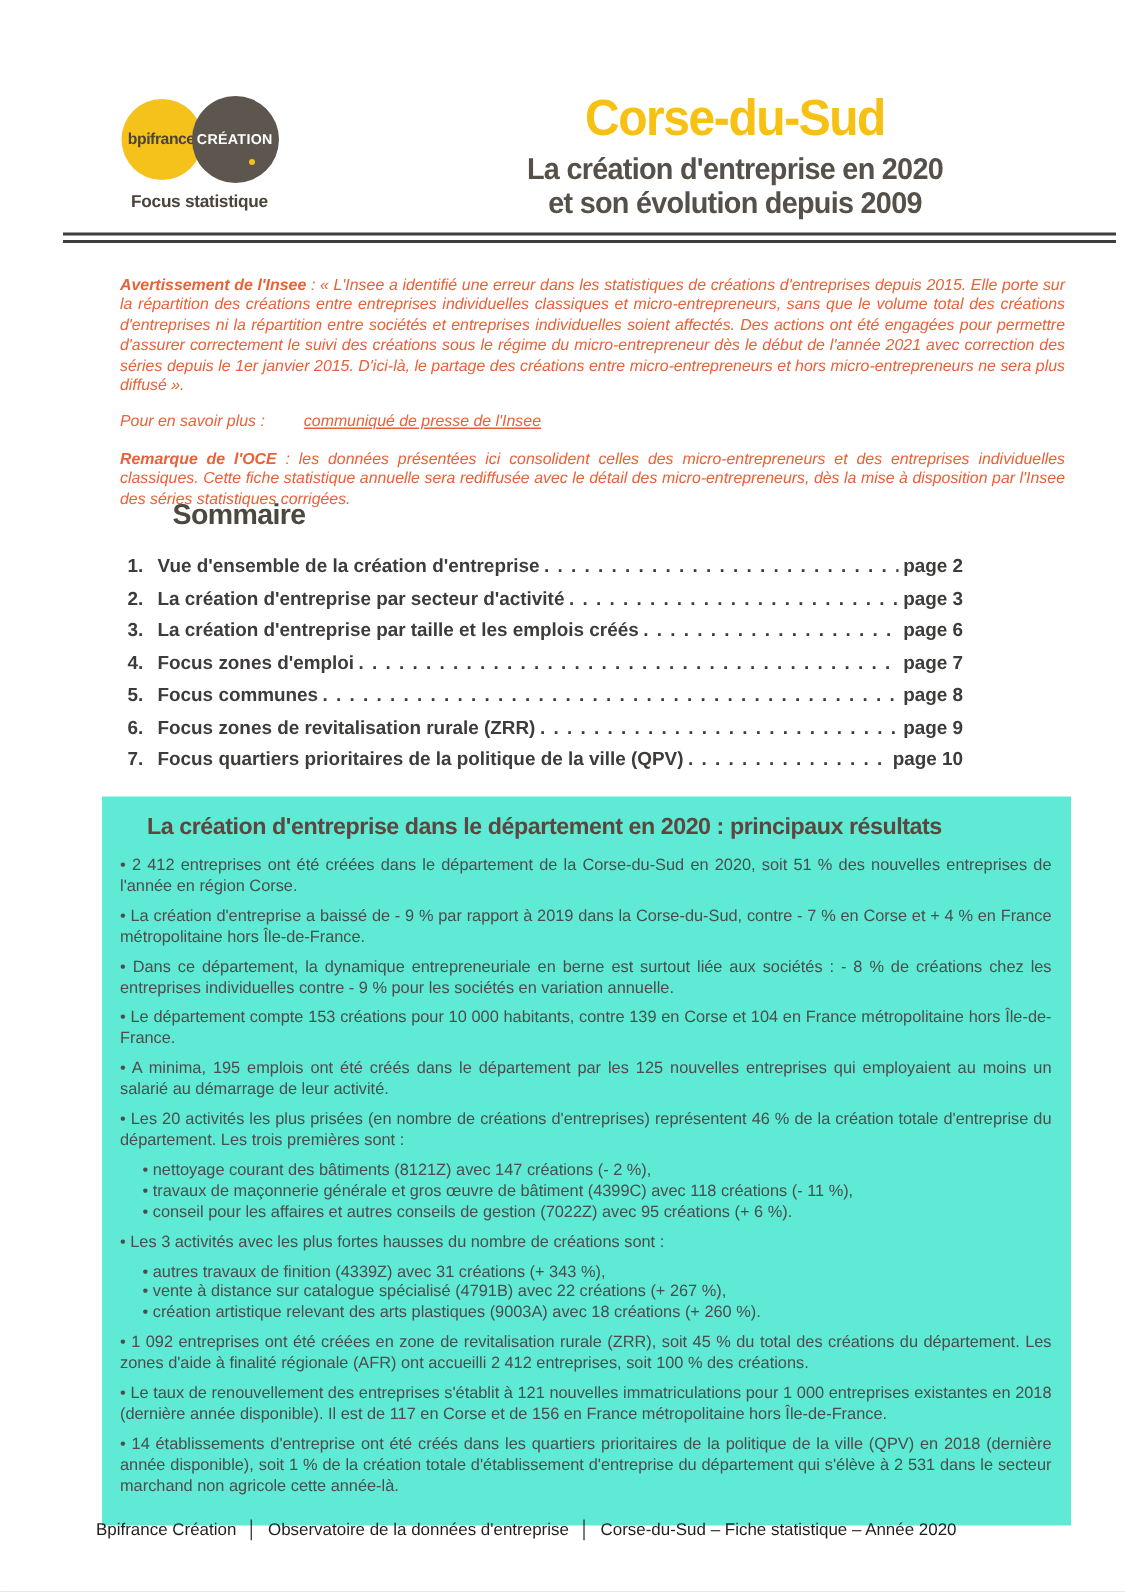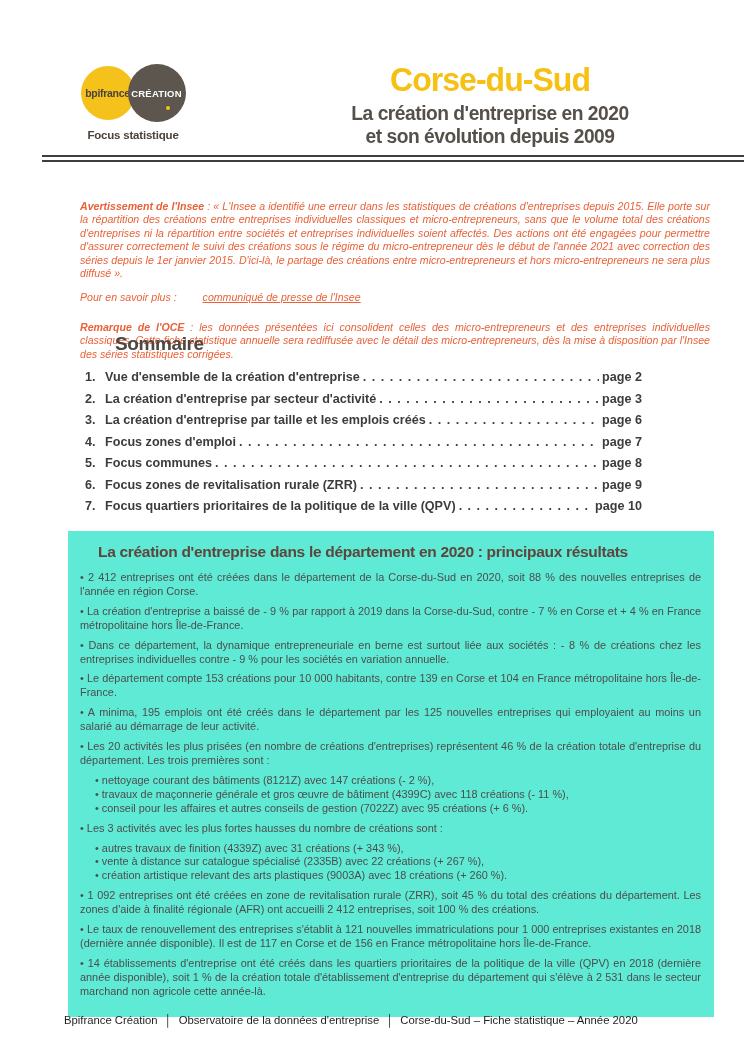--- a/index.html
+++ b/index.html
@@ -34,21 +34,21 @@
     letter-spacing:-0.5px;margin-top:6px;transform:scaleX(.96);transform-origin:center;
   }
 
   .header-rule{
     position:absolute;left:42px;right:6px;top:155px;height:3px;
     border-top:2px solid #3d3d3d;border-bottom:2px solid #3d3d3d;
   }
 
   
   .notices{position:absolute;left:80px;right:40px;top:184px;color:#ea6138;font-style:italic;font-size:10.6px;line-height:13.4px;}
-  .notice-par{text-align:justify;margin:16px 0 11px 0;}
+  .notice-par{text-align:justify;margin:0 0 11px 0;}
   .notice-label{font-weight:bold;}
   .more-info{margin:0 0 11px 0;}
   .insee-link{color:#ea6138;text-decoration:underline;margin-left:26px;cursor:pointer;}
 
   
   .toc{position:absolute;left:85px;right:108px;top:333px;color:#3e3c3a;}
   .toc-title{font-size:19px;font-weight:bold;color:#4d4740;letter-spacing:-0.4px;margin:0 0 12px 30px;}
   .toc-item{display:flex;align-items:baseline;font-size:12.6px;font-weight:bold;line-height:21.5px;color:#3e3c3a;}
   .toc-num{width:20px;flex:none;}
   .toc-label{white-space:nowrap;flex:none;}
@@ -155,37 +155,37 @@
       <span class="toc-label">Focus quartiers prioritaires de la politique de la ville (QPV)</span>
       <span class="toc-dots"></span>
       <span class="toc-page">page 10</span>
     </div>
   </div>
 
   <div class="results-box">
     <div class="results-title">La création d'entreprise dans le département en 2020 : principaux résultats</div>
     <div class="results-body">
 
-      <p class="bullet">2 412 entreprises ont été créées dans le département de la Corse-du-Sud en 2020, soit 88 % des nouvelles entreprises de l'année en région Corse.</p>
+      <p class="bullet">2 412 entreprises ont été créées dans le département de la Corse-du-Sud en 2020, soit 51 % des nouvelles entreprises de l'année en région Corse.</p>
       <p class="bullet">La création d'entreprise a baissé de - 9 % par rapport à 2019 dans la Corse-du-Sud, contre - 7 % en Corse et + 4 % en France métropolitaine hors Île-de-France.</p>
       <p class="bullet">Dans ce département, la dynamique entrepreneuriale en berne est surtout liée aux sociétés : - 8 % de créations chez les entreprises individuelles contre - 9 % pour les sociétés en variation annuelle.</p>
       <p class="bullet">Le département compte 153 créations pour 10 000 habitants, contre 139 en Corse et 104 en France métropolitaine hors Île-de-France.</p>
       <p class="bullet">A minima, 195 emplois ont été créés dans le département par les 125 nouvelles entreprises qui employaient au moins un salarié au démarrage de leur activité.</p>
 
       <p class="bullet">Les 20 activités les plus prisées (en nombre de créations d'entreprises) représentent 46 % de la création totale d'entreprise du département. Les trois premières sont :</p>
       <div class="sub-bullets">
         <p class="sub-bullet">nettoyage courant des bâtiments (8121Z) avec 147 créations (- 2 %),</p>
         <p class="sub-bullet">travaux de maçonnerie générale et gros œuvre de bâtiment (4399C) avec 118 créations (- 11 %),</p>
         <p class="sub-bullet">conseil pour les affaires et autres conseils de gestion (7022Z) avec 95 créations (+ 6 %).</p>
       </div>
 
       <p class="bullet">Les 3 activités avec les plus fortes hausses du nombre de créations sont :</p>
       <div class="sub-bullets">
         <p class="sub-bullet">autres travaux de finition (4339Z) avec 31 créations (+ 343 %),</p>
-        <p class="sub-bullet">vente à distance sur catalogue spécialisé (2335B) avec 22 créations (+ 267 %),</p>
+        <p class="sub-bullet">vente à distance sur catalogue spécialisé (4791B) avec 22 créations (+ 267 %),</p>
         <p class="sub-bullet">création artistique relevant des arts plastiques (9003A) avec 18 créations (+ 260 %).</p>
       </div>
 
       <p class="bullet">1 092 entreprises ont été créées en zone de revitalisation rurale (ZRR), soit 45 % du total des créations du département. Les zones d'aide à finalité régionale (AFR) ont accueilli 2 412 entreprises, soit 100 % des créations.</p>
       <p class="bullet">Le taux de renouvellement des entreprises s'établit à 121 nouvelles immatriculations pour 1 000 entreprises existantes en 2018 (dernière année disponible). Il est de 117 en Corse et de 156 en France métropolitaine hors Île-de-France.</p>
       <p class="bullet">14 établissements d'entreprise ont été créés dans les quartiers prioritaires de la politique de la ville (QPV) en 2018 (dernière année disponible), soit 1 % de la création totale d'établissement d'entreprise du département qui s'élève à 2 531 dans le secteur marchand non agricole cette année-là.</p>
     </div>
   </div>
 
   <div class="footer">

